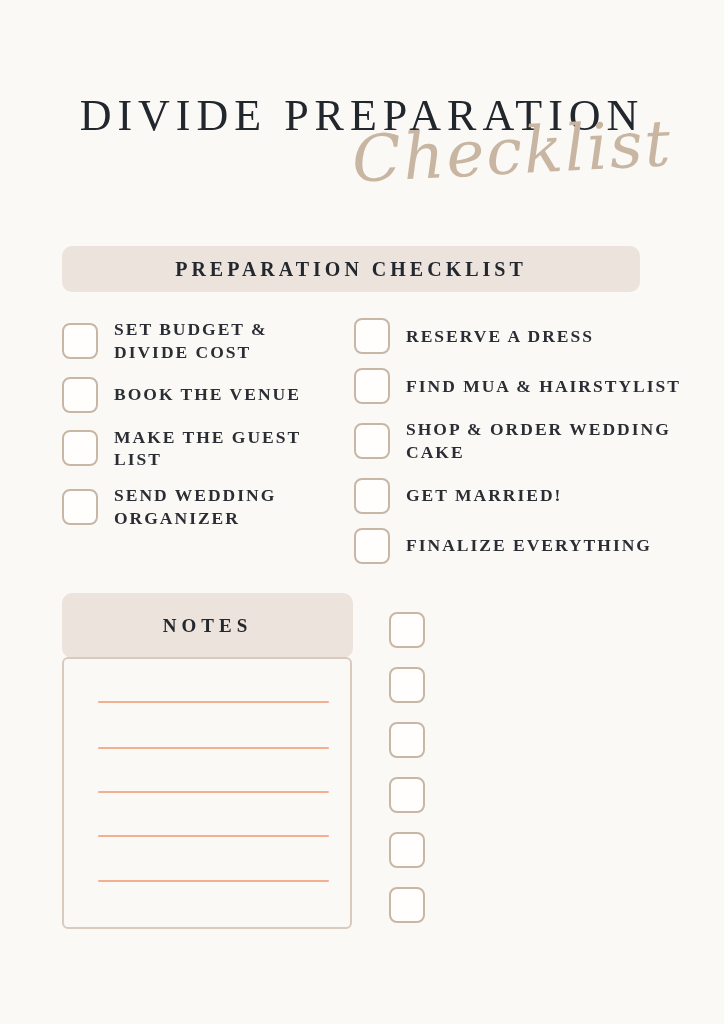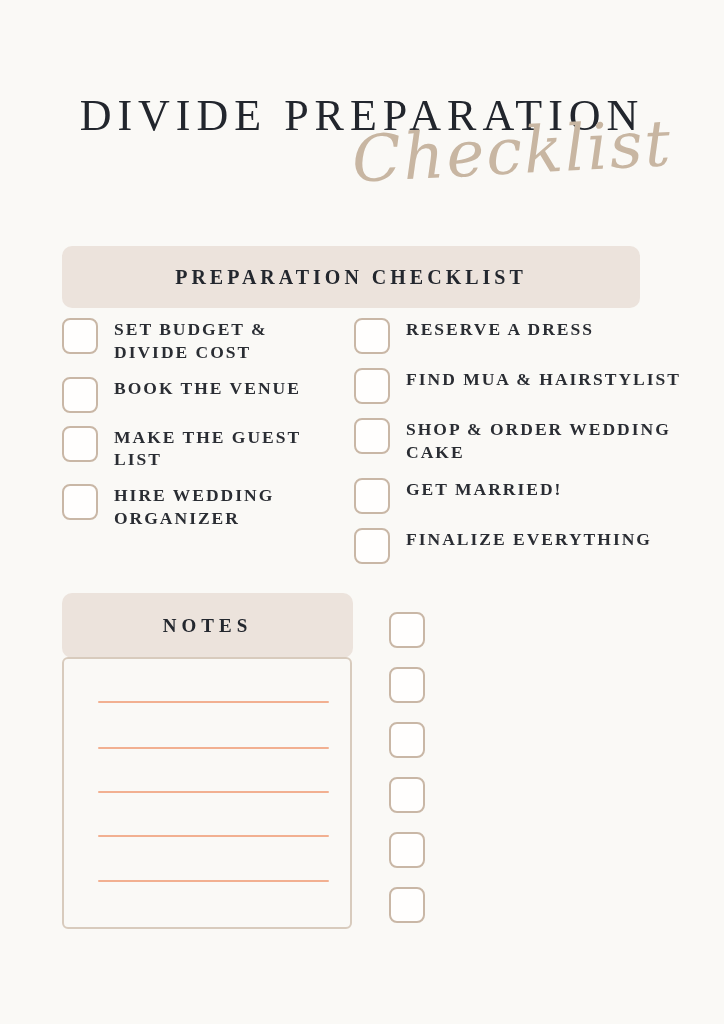--- a/index.html
+++ b/index.html
@@ -54,30 +54,30 @@
     background:var(--bar-bg);
     border-radius:10px;
     display:flex;align-items:center;justify-content:center;
   }
   .section-bar .bar-label{
     font-family:"Liberation Serif", serif;
     font-weight:700;
     color:#23272e;
     white-space:nowrap;
   }
-  .bar-checklist{left:62px;top:246px;width:578px;height:62px;}
+  .bar-checklist{left:62px;top:246px;width:578px;height:46px;}
   .bar-checklist .bar-label{font-size:20px;letter-spacing:4px;}
   .bar-notes{left:62px;top:593px;width:291px;height:65px;}
   .bar-notes .bar-label{font-size:19px;letter-spacing:5px;}
 
   
   .col{position:absolute;top:318px;}
   .col-left{left:62px;width:264px;}
   .col-right{left:354px;width:370px;}
-  .item{display:flex;gap:16px;}
+  .item{display:flex;align-items:center;gap:16px;}
   .col-left .item{margin-bottom:13px;}
   .col-right .item{margin-bottom:14px;}
   .checkbox{
     width:36px;height:36px;flex:0 0 36px;
     border:2px solid var(--checkbox-border);
     border-radius:8px;
     background:#fffefd;
     cursor:pointer;
   }
   .item-label{
@@ -137,21 +137,21 @@
     </div>
 
     <div class="item">
       <span class="checkbox"></span>
       <span class="item-label">MAKE THE GUEST
 LIST</span>
     </div>
 
     <div class="item">
       <span class="checkbox"></span>
-      <span class="item-label">HIRE WEDDING
+      <span class="item-label">SEND WEDDING
 ORGANIZER</span>
     </div>
 
   </div>
 
   <div class="col col-right" id="col-right">
     <div class="item">
       <span class="checkbox"></span>
       <span class="item-label">RESERVE A DRESS</span>
     </div>

